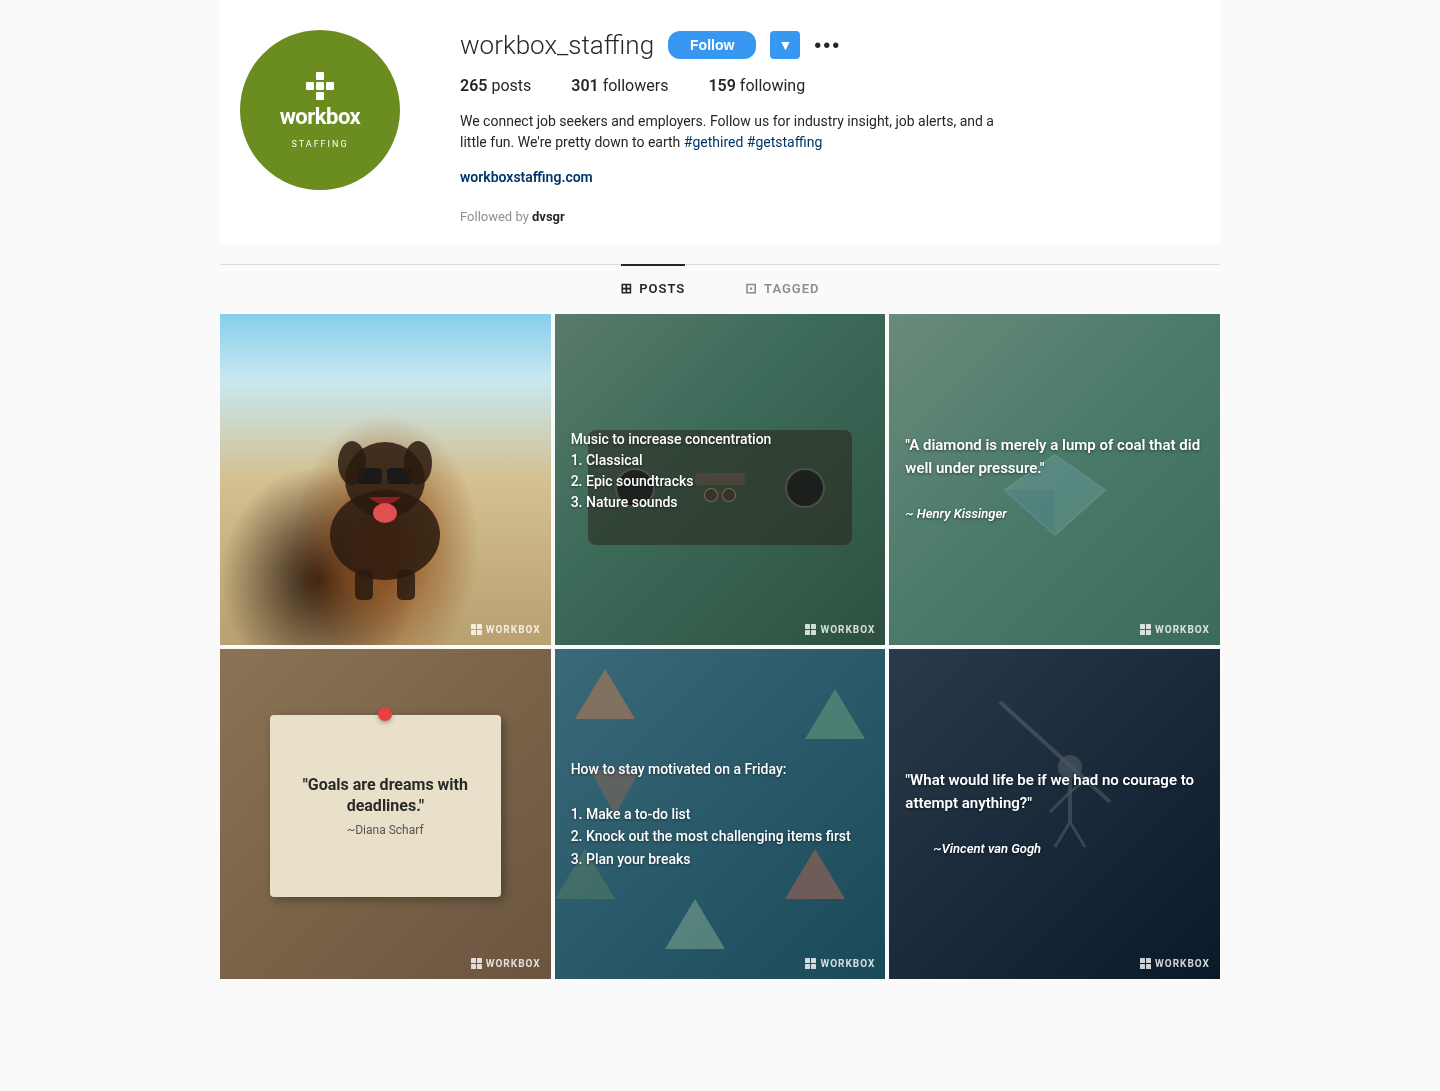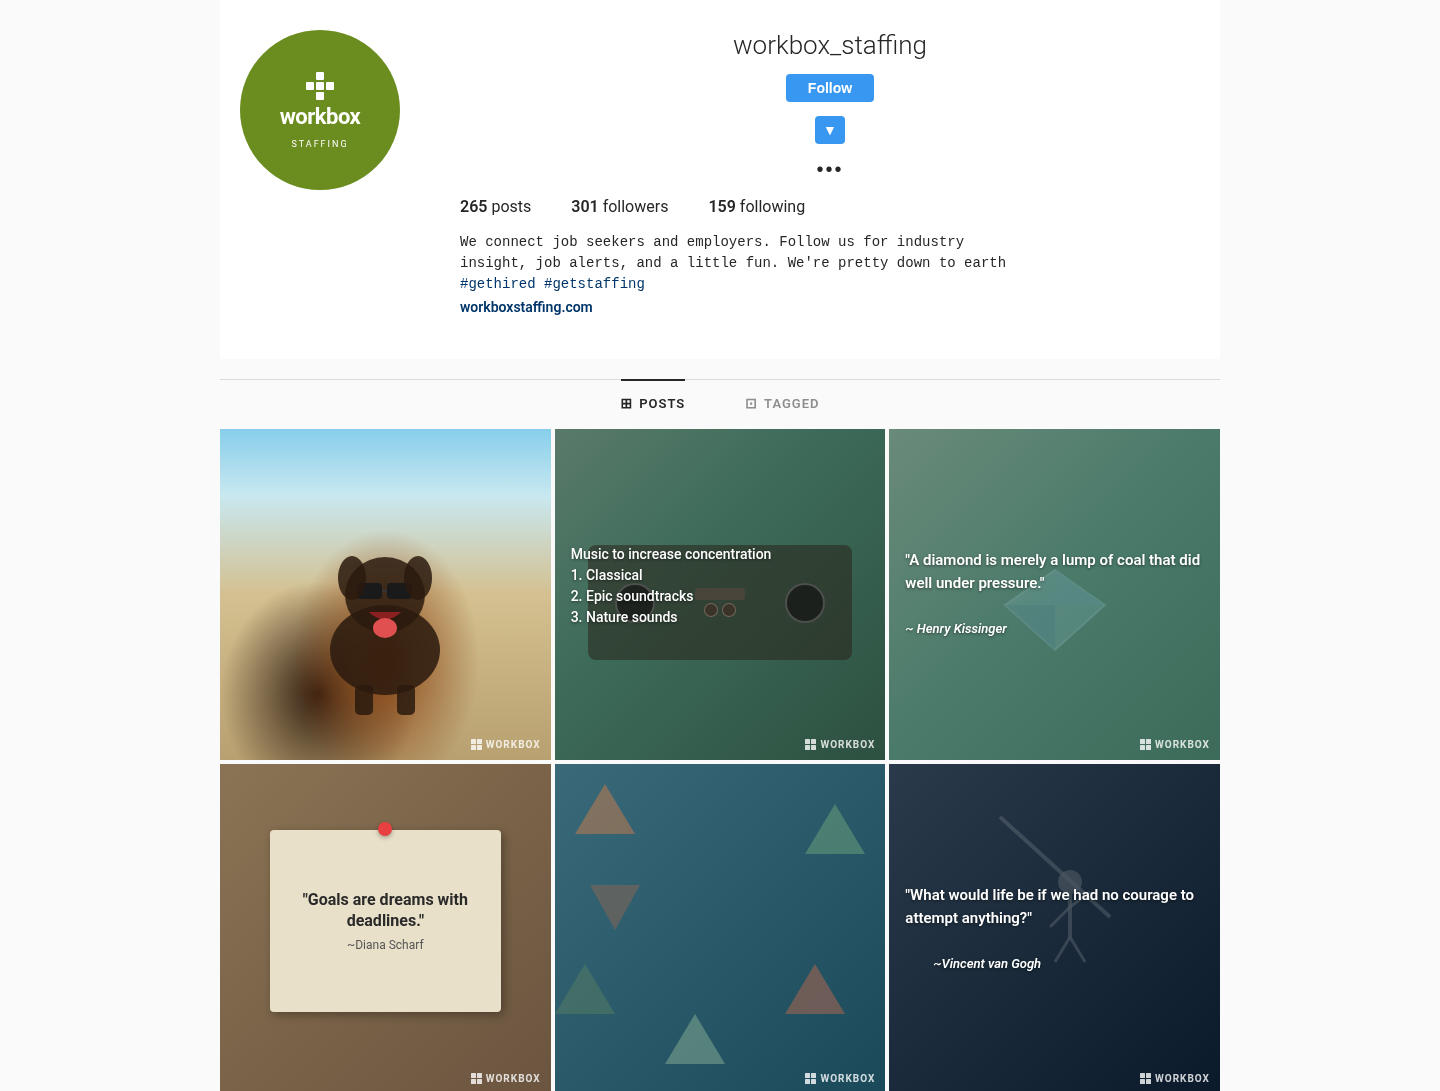--- a/index.html
+++ b/index.html
@@ -81,34 +81,33 @@
 
     .profile-info {
       flex: 1;
     }
 
     .profile-header-row {
       display: flex;
       align-items: center;
       gap: 14px;
       margin-bottom: 16px;
-      flex-direction: column;
     }
 
     .username {
       font-size: 26px;
       font-weight: 300;
       color: #262626;
     }
 
     .follow-btn {
       background: #3897f0;
       color: white;
       border: none;
-      border-radius: 4px;
+      border-radius: 12px;
       padding: 6px 22px;
       font-size: 14px;
       font-weight: 600;
       cursor: pointer;
     }
 
     .dropdown-btn {
       background: #3897f0;
       color: white;
       border: none;
@@ -147,22 +146,21 @@
       font-weight: 600;
       font-size: 14px;
       margin-bottom: 6px;
     }
 
     .bio-text {
       font-size: 14px;
       line-height: 1.5;
       color: #262626;
       max-width: 550px;
-      margin-bottom: 4px;
-      font-family: Liberation Mono, monospace;
+      margin-bottom: 16px;
     }
 
     .bio-hashtag {
       color: #003569;
     }
 
     .bio-link {
       display: block;
       color: #003569;
       font-size: 14px;
@@ -437,20 +435,23 @@
         <strong>159</strong>
         <span>following</span>
       </div>
     </div>
 
     <div class="bio-text">
       <span>We connect job seekers and employers. Follow us for industry insight, job alerts, and a little fun. We're pretty down to earth</span>
       <span class="bio-hashtag">#gethired #getstaffing</span>
     </div>
     <a class="bio-link" href="#">workboxstaffing.com</a>
+    <div class="followed-by">
+      <span>Followed by </span><strong>dvsgr</strong>
+    </div>
 
   </div>
 </div>
 
 <div class="tabs-section">
   <div class="tabs-row">
     <div class="tab-item active">
       <span class="tab-icon">⊞</span>
       <span>POSTS</span>
     </div>
@@ -583,20 +584,26 @@
 
         <svg width="100%" height="100%" style="position:absolute;top:0;left:0;">
           <polygon points="50,20 80,70 20,70" fill="rgba(180,120,80,0.6)"></polygon>
           <polygon points="280,40 310,90 250,90" fill="rgba(100,150,120,0.6)"></polygon>
           <polygon points="30,200 60,250 0,250" fill="rgba(80,120,100,0.6)"></polygon>
           <polygon points="260,200 290,250 230,250" fill="rgba(160,100,80,0.6)"></polygon>
           <polygon points="140,250 170,300 110,300" fill="rgba(120,160,140,0.6)"></polygon>
           <polygon points="60,120 85,165 35,165" fill="rgba(140,100,80,0.5)" transform="rotate(180,60,143)"></polygon>
         </svg>
       </div>
+      <div class="post-center-text" style="font-size:14px;font-weight:500;line-height:1.6;">
+        How to stay motivated on a Friday:<br><br>
+        1. Make a to-do list<br>
+        2. Knock out the most challenging items first<br>
+        3. Plan your breaks
+      </div>
       <div class="workbox-watermark">
         <div class="watermark-plus">
           <div class="wdot"></div>
             <div class="wdot"></div>
           <div class="wdot"></div>
             <div class="wdot"></div>
         </div>
         WORKBOX
       </div>
     </div>

